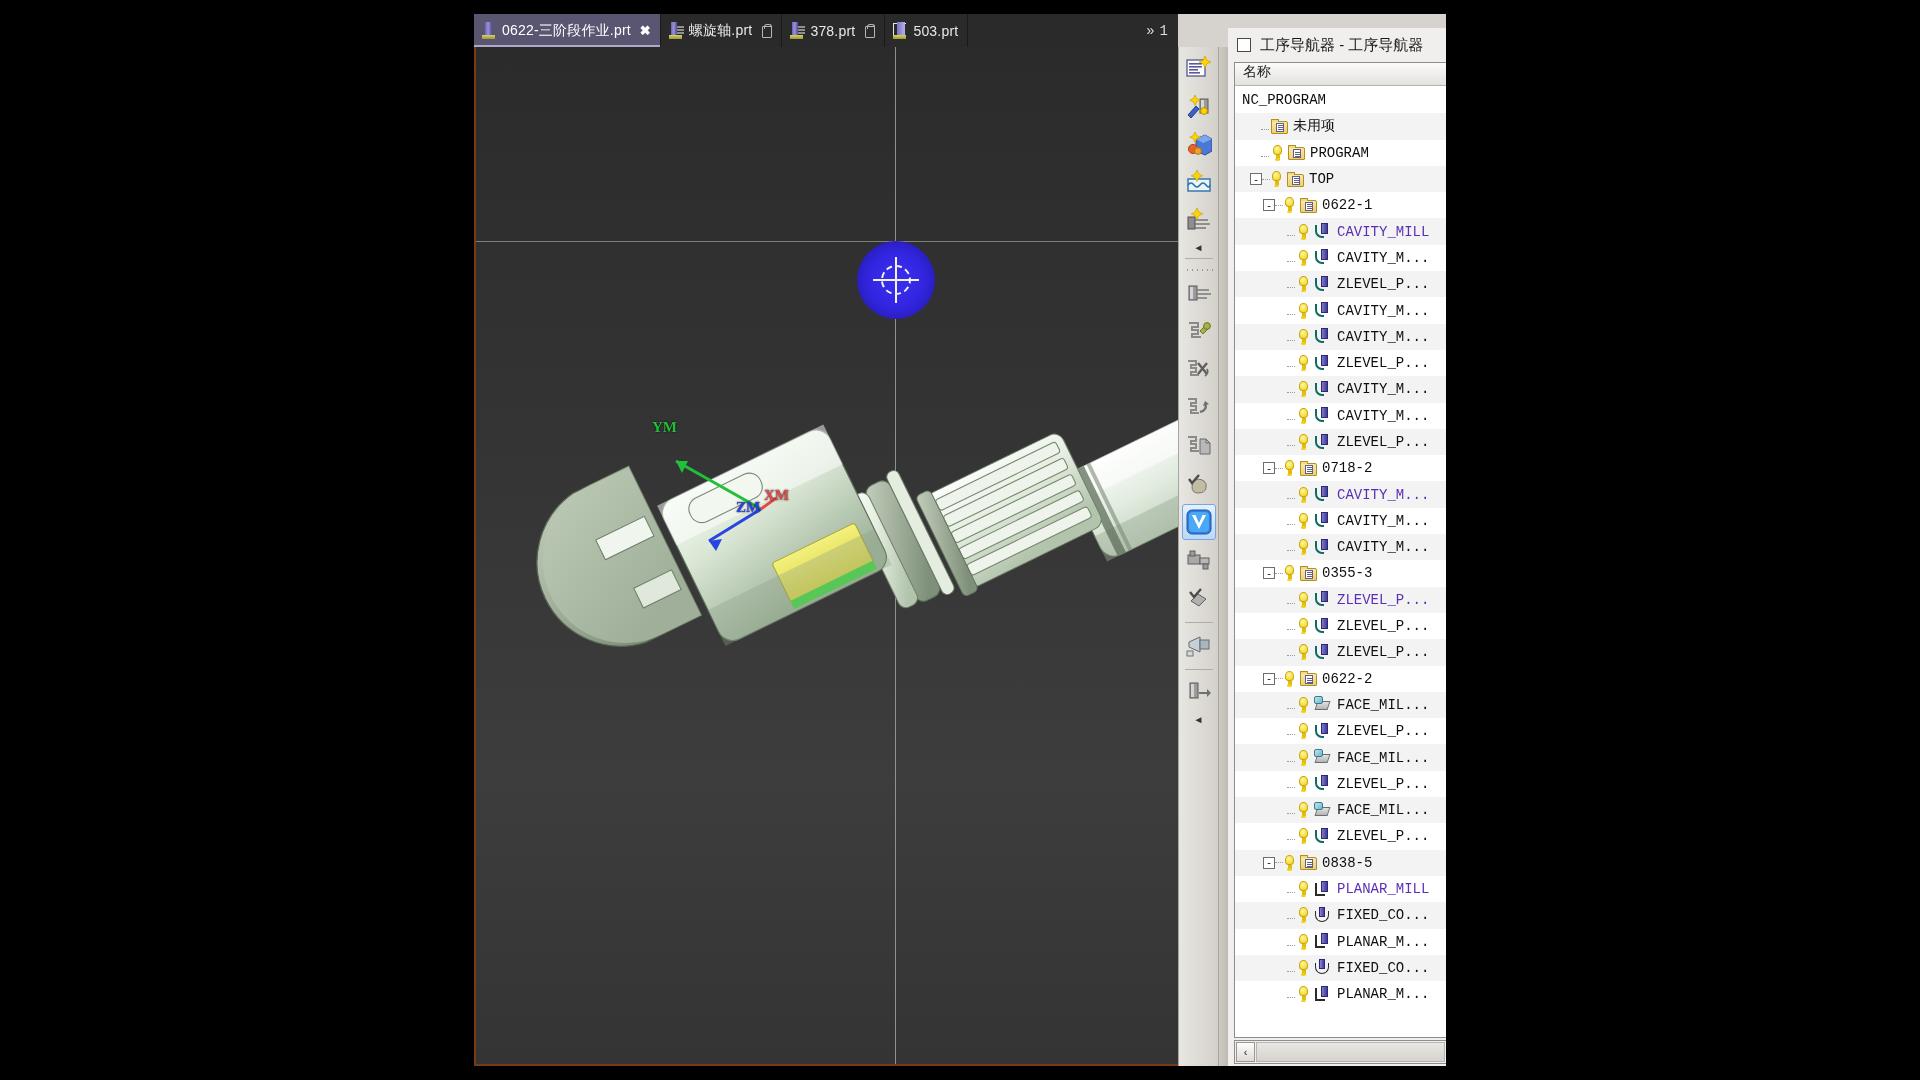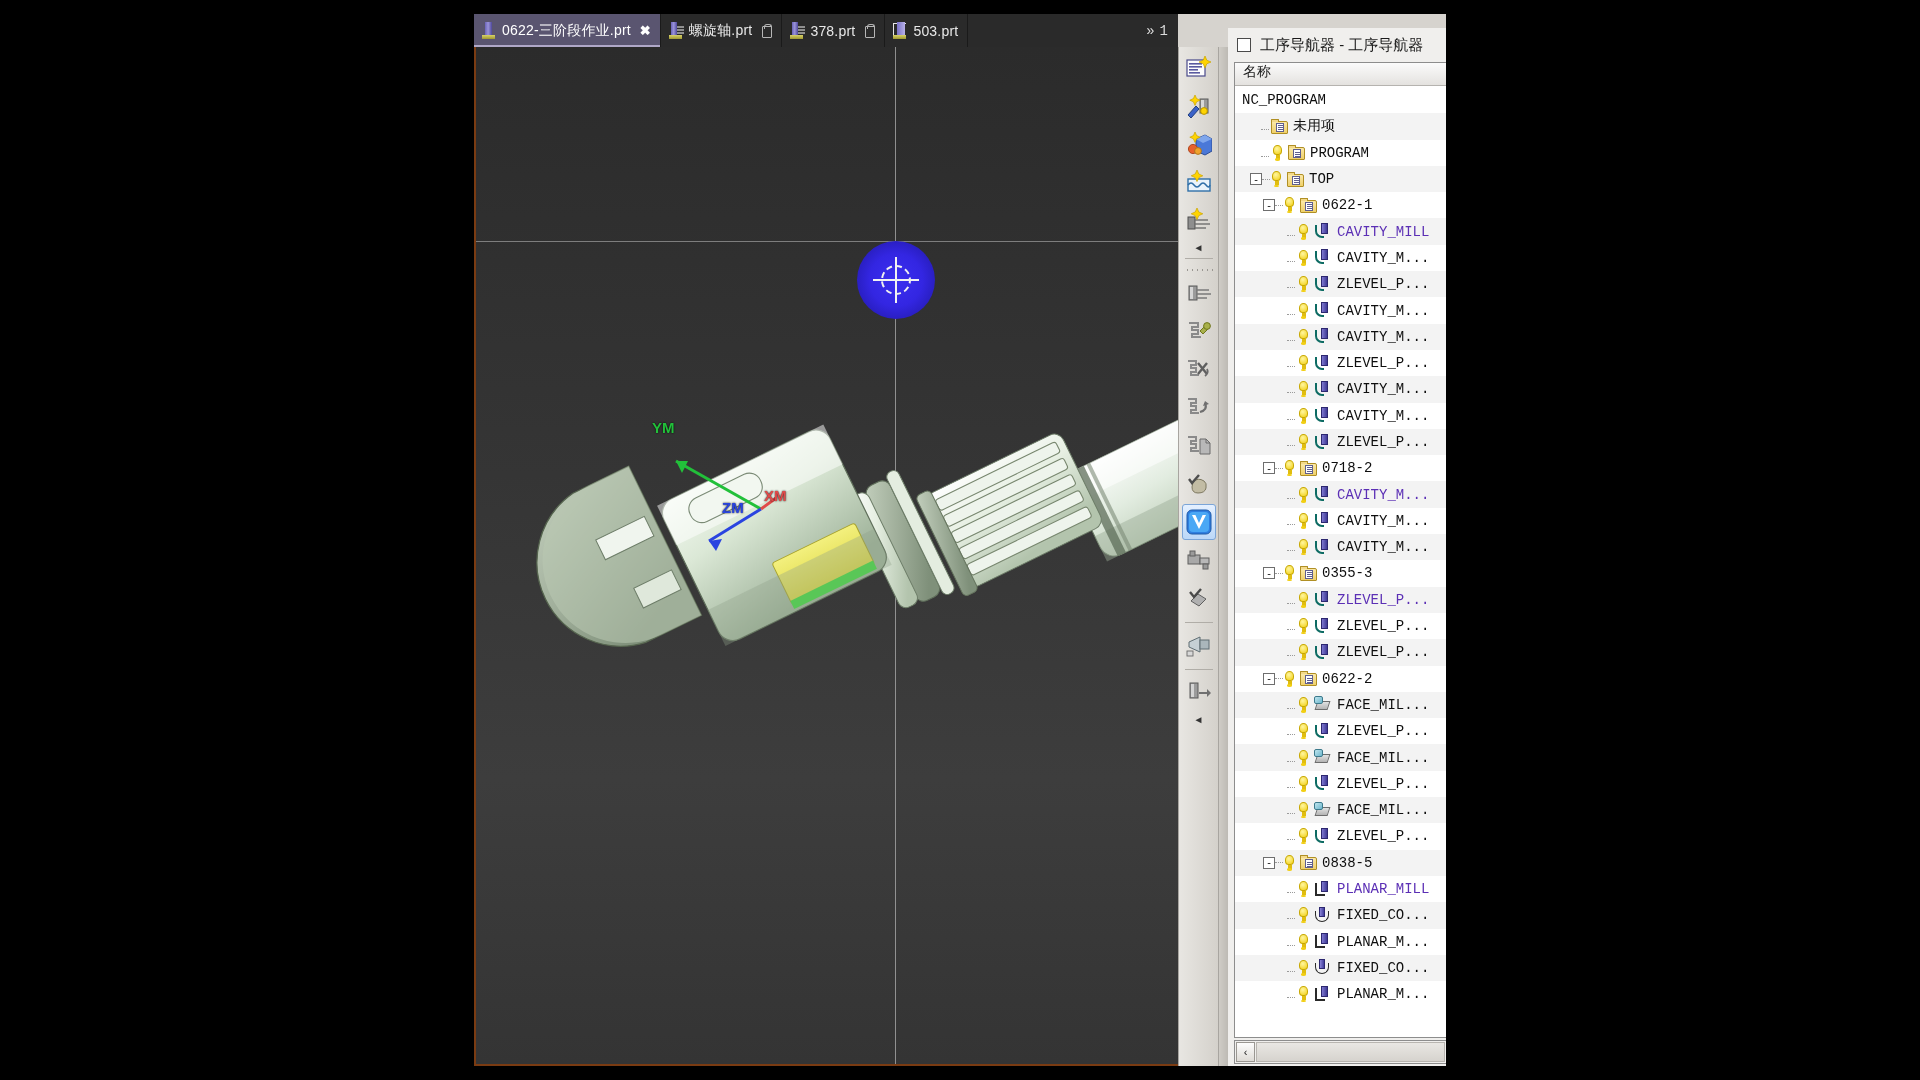--- a/index.html
+++ b/index.html
@@ -98,21 +98,21 @@
   }
   .reticle::before{ left:0; top:22px; width:46px; height:2px; }
   .reticle::after{ left:22px; top:0; width:2px; height:46px; }
   .reticle .ring{
     position:absolute; left:8px; top:8px; width:30px; height:30px;
     border:2px dashed #f0f0f0; border-radius:50%;
   }
 
   
   .axis-lbl{ position:absolute; font-size:15px; font-weight:bold;
-    font-family:Liberation Sans, sans-serif; text-shadow:0 0 2px #000; }
+    font-family:Liberation Serif, serif; text-shadow:0 0 2px #000; }
 
   
   .camstrip{
     position:absolute; left:704px; top:33px; width:40px; height:1019px;
     background:linear-gradient(90deg,#e8e6e2,#d4d1cb);
     border-left:1px solid #a8a5a0;
     display:flex; flex-direction:column; align-items:center;
     padding-top:3px;
   }
   .cam-ico{
@@ -401,21 +401,21 @@
 
         <svg width="704" height="1019" style="position:absolute;left:0;top:0;">
           <line x1="285" y1="462" x2="200" y2="414" stroke="#22c03a" stroke-width="3"></line>
           <polygon points="200,414 212,414 206,426" fill="#22c03a"></polygon>
           <line x1="285" y1="462" x2="233" y2="494" stroke="#2a44e0" stroke-width="3"></line>
           <polygon points="233,494 246,492 240,504" fill="#2a44e0"></polygon>
           <line x1="285" y1="462" x2="300" y2="451" stroke="#e04a4a" stroke-width="3"></line>
         </svg>
         <div class="axis-lbl" style="left:176px;top:372px;color:#22c03a;">YM</div>
         <div class="axis-lbl" style="left:288px;top:440px;color:#e04a4a;">XM</div>
-        <div class="axis-lbl" style="left:246px;top:452px;color:#2a44e0;">ZM</div>
+        <div class="axis-lbl" style="left:260px;top:452px;color:#2a44e0;">ZM</div>
 
         <div class="cursor-glow" style="left:381px;top:194px;"></div>
         <div class="reticle" style="left:397px;top:210px;">
           <div class="ring"></div>
         </div>
       </div>
     </div>
 
     <div class="camstrip">
       <div class="cam-ico">

